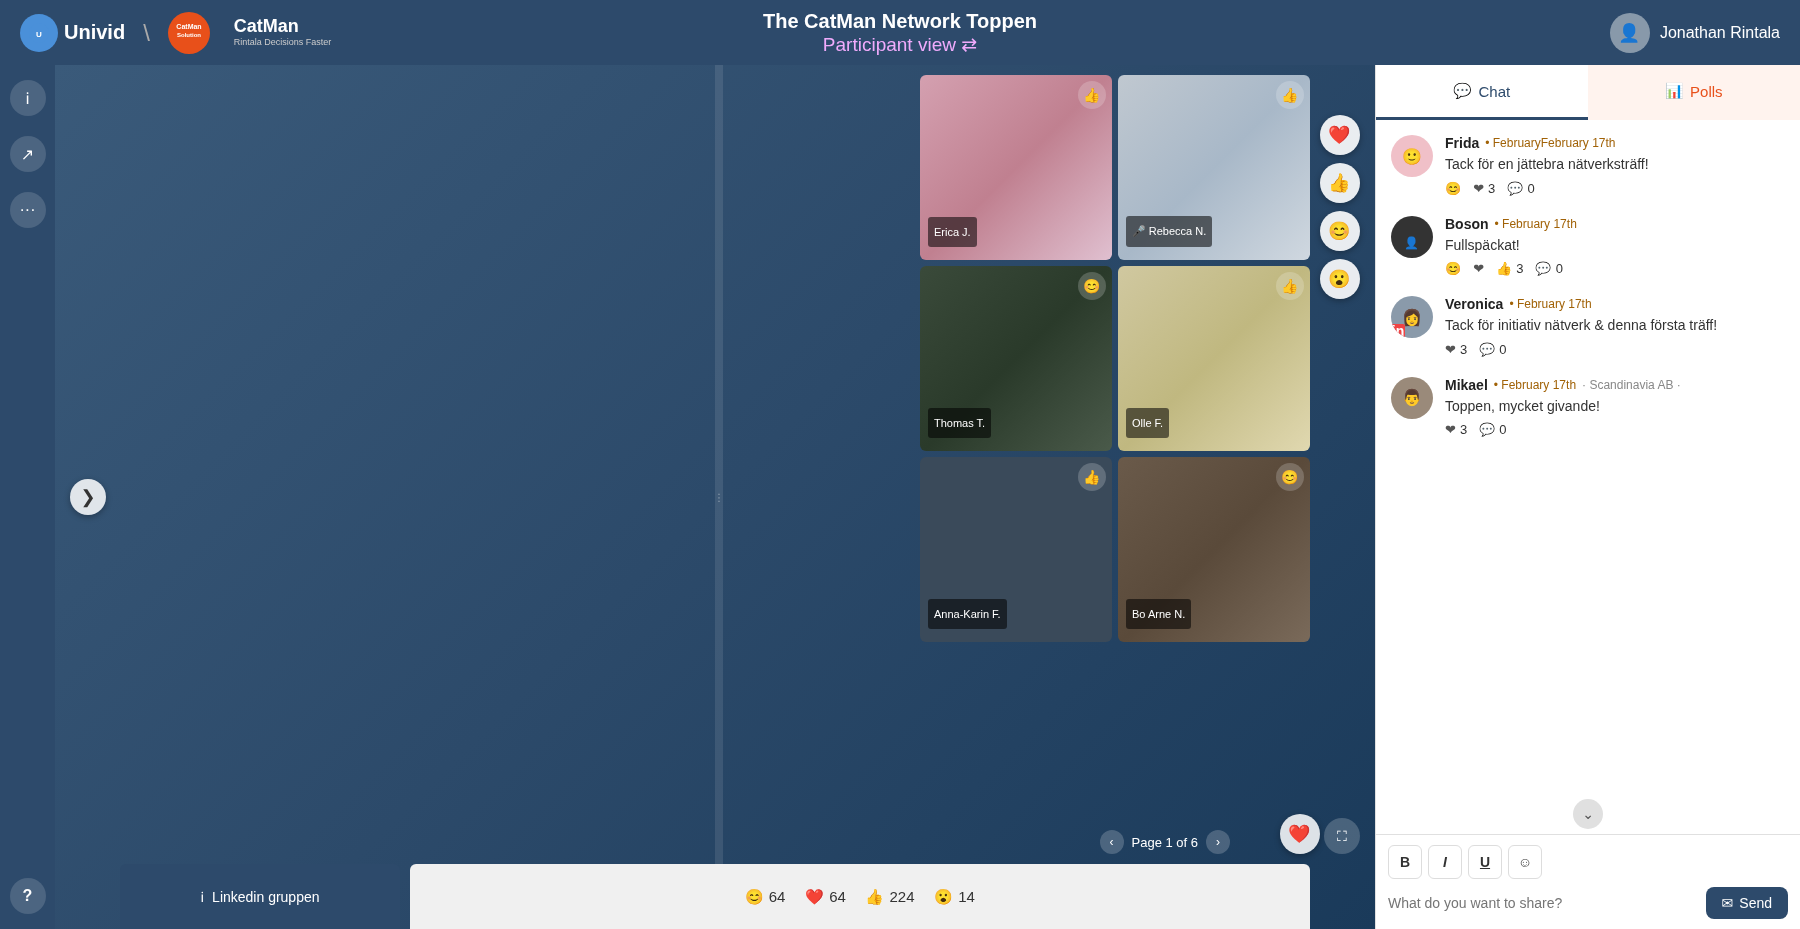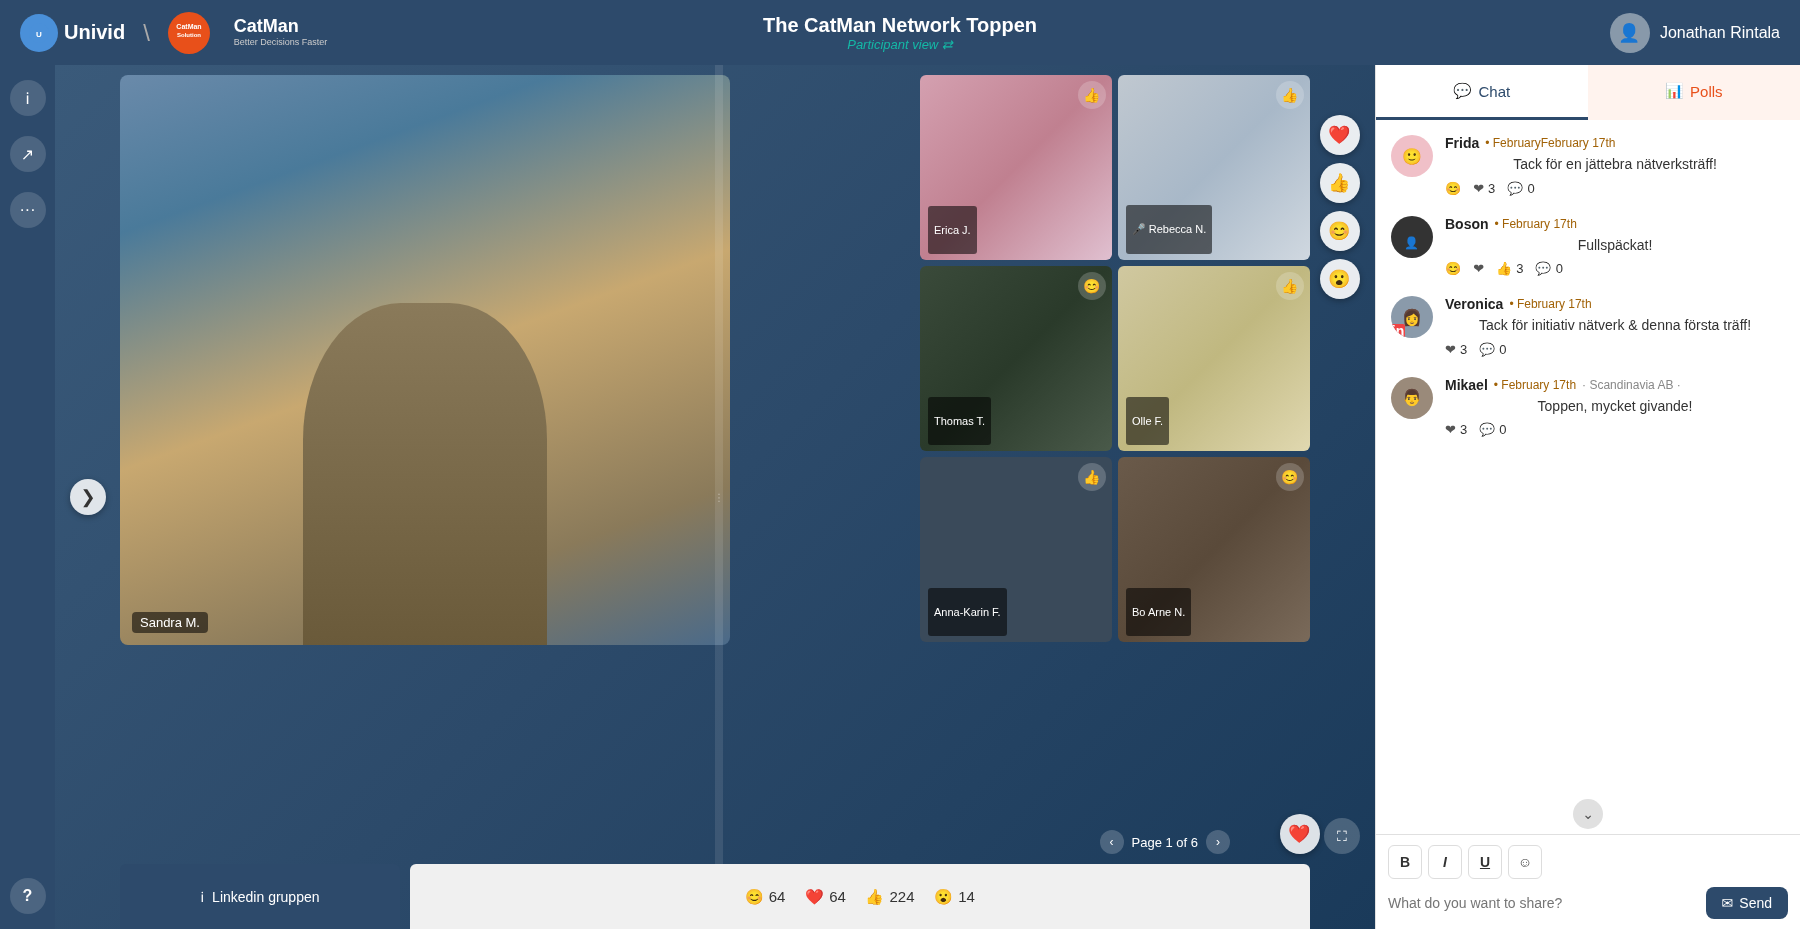--- a/index.html
+++ b/index.html
@@ -45,21 +45,21 @@
       color: white; font-weight: bold; font-size: 9px; text-align: center;
     }
     .catman-text { color: white; }
     .catman-name { font-size: 18px; font-weight: 700; }
     .catman-tagline { font-size: 9px; color: #ccc; line-height: 1.3; }
     .header-title {
       position: absolute; left: 50%; transform: translateX(-50%);
       text-align: center; color: white;
     }
     .header-title-main { font-size: 20px; font-weight: 600; }
-    .header-title-sub { font-size: 13px; color: #14b8a6; font-style: italic; }
+    .header-title-sub { font-size: 19px; color: #f0abfc; }
     .header-user {
       margin-left: auto;
       display: flex; align-items: center; gap: 10px;
       color: white;
     }
     .user-avatar {
       width: 40px; height: 40px;
       border-radius: 50%;
       background: #8899aa;
       overflow: hidden;
@@ -159,23 +159,23 @@
       overflow: hidden;
     }
     .thumb-1 { background: linear-gradient(135deg, #d4a0b0 0%, #c08090 50%, #e0c0d0 100%); }
     .thumb-2 { background: linear-gradient(135deg, #c0c8d0 0%, #a8b8c8 50%, #d0d8e0 100%); }
     .thumb-3 { background: linear-gradient(135deg, #3a4a3a 0%, #2a3a2a 50%, #4a5a4a 100%); }
     .thumb-4 { background: linear-gradient(135deg, #d0c8a0 0%, #c0b880 50%, #e0d8b0 100%); }
     .thumb-5 { background: linear-gradient(135deg, #8a9aaa 0%, #7a8a9a 50%, #9aaaaа 100%); }
     .thumb-6 { background: linear-gradient(135deg, #6a5a4a 0%, #5a4a3a 50%, #7a6a5a 100%); }
     .thumb-label {
       position: absolute;
-      bottom: 6px; left: 8px;
+      bottom: 13px; left: 8px;
       background: rgba(0,0,0,0.55);
-      color: white; padding: 18px 6px;
+      color: white; padding: 9px 6px;
       border-radius: 3px; font-size: 11px;
     }
     .thumb-reaction {
       position: absolute;
       top: 6px; right: 6px;
       width: 28px; height: 28px;
       background: rgba(255,255,255,0.2);
       border-radius: 50%;
       display: flex; align-items: center; justify-content: center;
       font-size: 14px;
@@ -330,21 +330,21 @@
       flex-shrink: 0;
       display: flex; align-items: center; justify-content: center;
       font-size: 16px;
       overflow: hidden;
       position: relative;
     }
     .msg-avatar-frida { background: #f0c0c8; }
     .msg-avatar-boson { background: #3a3a3a; }
     .msg-avatar-veronica { background: #8a9aaa; }
     .msg-avatar-mikael { background: #9a8a7a; }
-    .msg-content { flex: 1; text-align: center; }
+    .msg-content { flex: 1; }
     .msg-header { display: flex; align-items: center; gap: 6px; margin-bottom: 4px; }
     .msg-name { font-weight: 600; font-size: 14px; color: #222; }
     .msg-time { font-size: 12px; color: #a16207; }
     .msg-org { font-size: 12px; color: #888; }
     .msg-text { font-size: 14px; color: #333; line-height: 1.4; margin-bottom: 6px; }
     .msg-reactions { display: flex; align-items: center; gap: 12px; }
     .msg-reaction-item { display: flex; align-items: center; gap: 4px; font-size: 13px; color: #555; cursor: pointer; }
     .msg-reaction-item .count { color: #333; font-weight: 500; }
 
     
@@ -430,21 +430,21 @@
     <div class="catman-logo">
       <div class="catman-icon">
         <svg width="40" height="40" viewBox="0 0 40 40">
           <circle cx="20" cy="20" r="20" fill="#e8501a"></circle>
           <text x="20" y="16" text-anchor="middle" fill="white" font-size="7" font-weight="bold">CatMan</text>
           <text x="20" y="24" text-anchor="middle" fill="white" font-size="6">Solution</text>
         </svg>
       </div>
       <div class="catman-text">
         <div class="catman-name">CatMan</div>
-        <div class="catman-tagline">Better Decisions Faster</div>
+        <div class="catman-tagline">Rintala Decisions Faster</div>
       </div>
     </div>
   </div>
 
   <div class="header-title">
     <div class="header-title-main">The CatMan Network Toppen</div>
     <div class="header-title-sub">Participant view ⇄</div>
   </div>
 
   <div class="header-user">
@@ -460,24 +460,20 @@
     <div class="sidebar-icon">↗</div>
     <div class="sidebar-icon">···</div>
     <div class="sidebar-bottom">
       <div class="question-mark">?</div>
     </div>
   </div>
 
   <div class="video-area">
     <div class="video-background">
 
-      <div class="main-speaker">
-        <div class="speaker-body"></div>
-        <div class="main-speaker-overlay">Sandra M.</div>
-      </div>
 
       <div class="resize-handle">⋮</div>
 
       <div class="thumbnail-grid">
         <div class="thumb thumb-1">
           <div class="thumb-label">Erica J.</div>
           <div class="thumb-reaction">👍</div>
         </div>
         <div class="thumb thumb-2">
           <div class="thumb-label">🎤 Rebecca N.</div>

